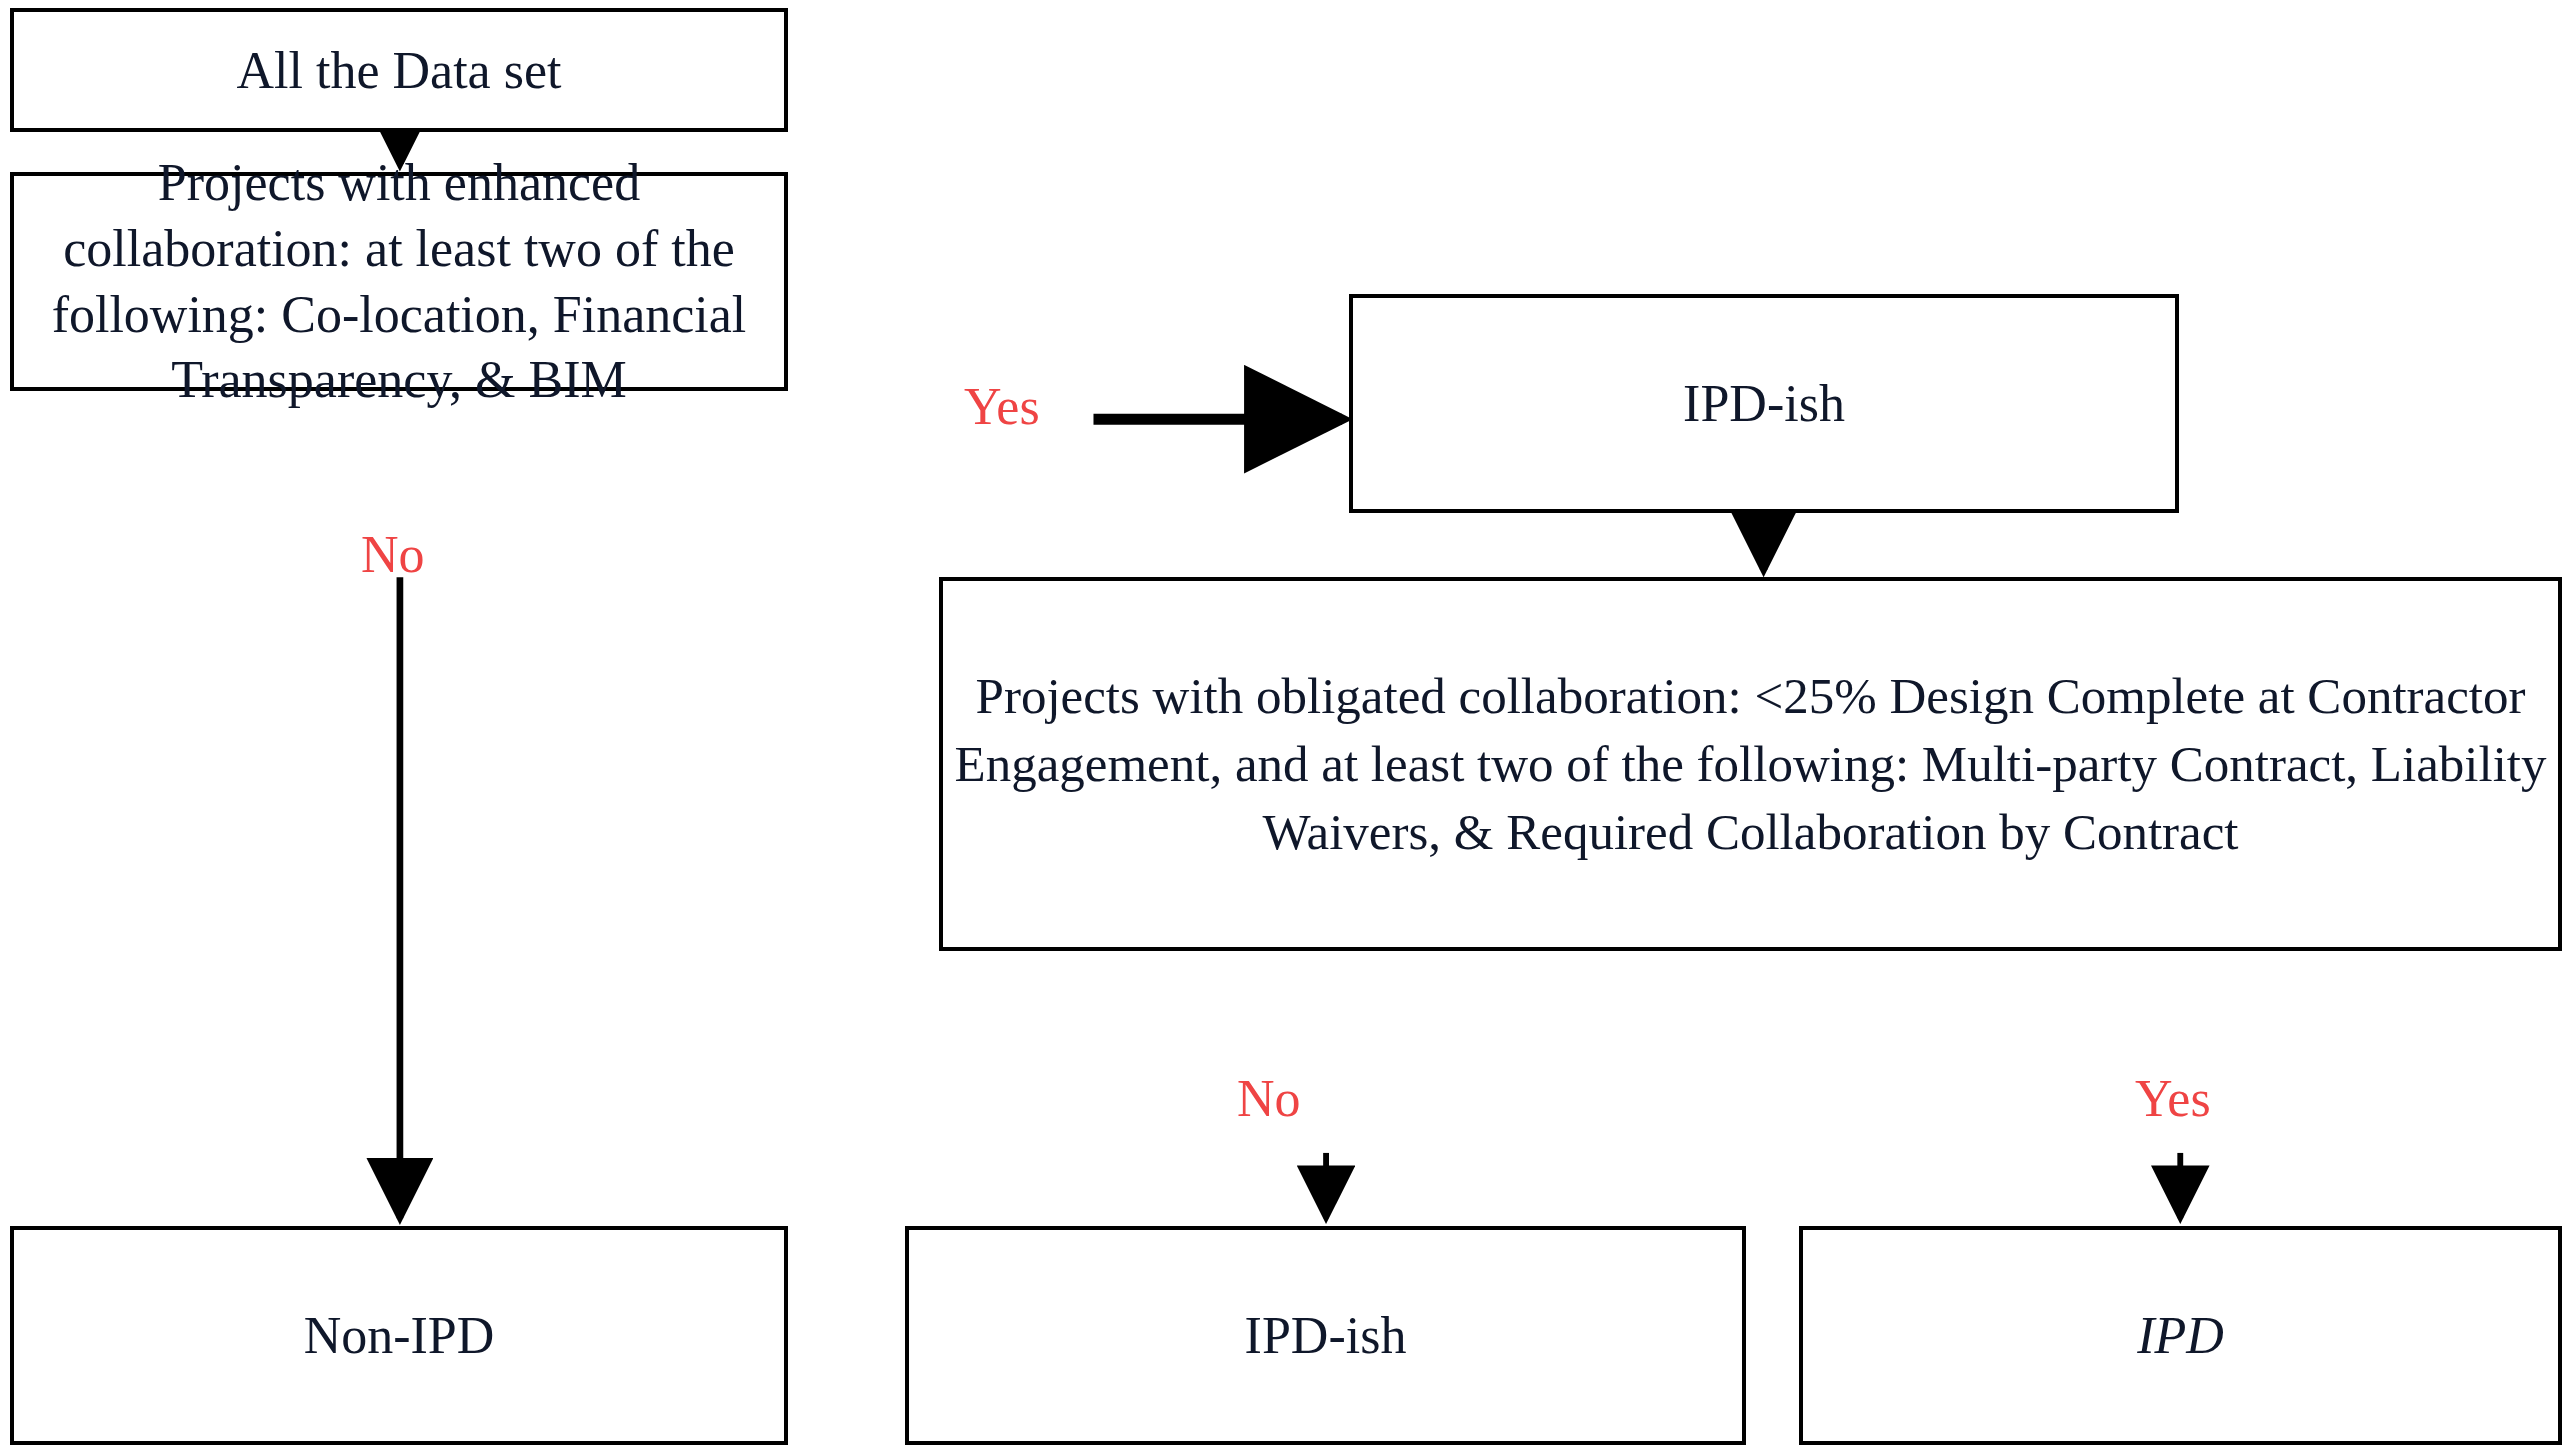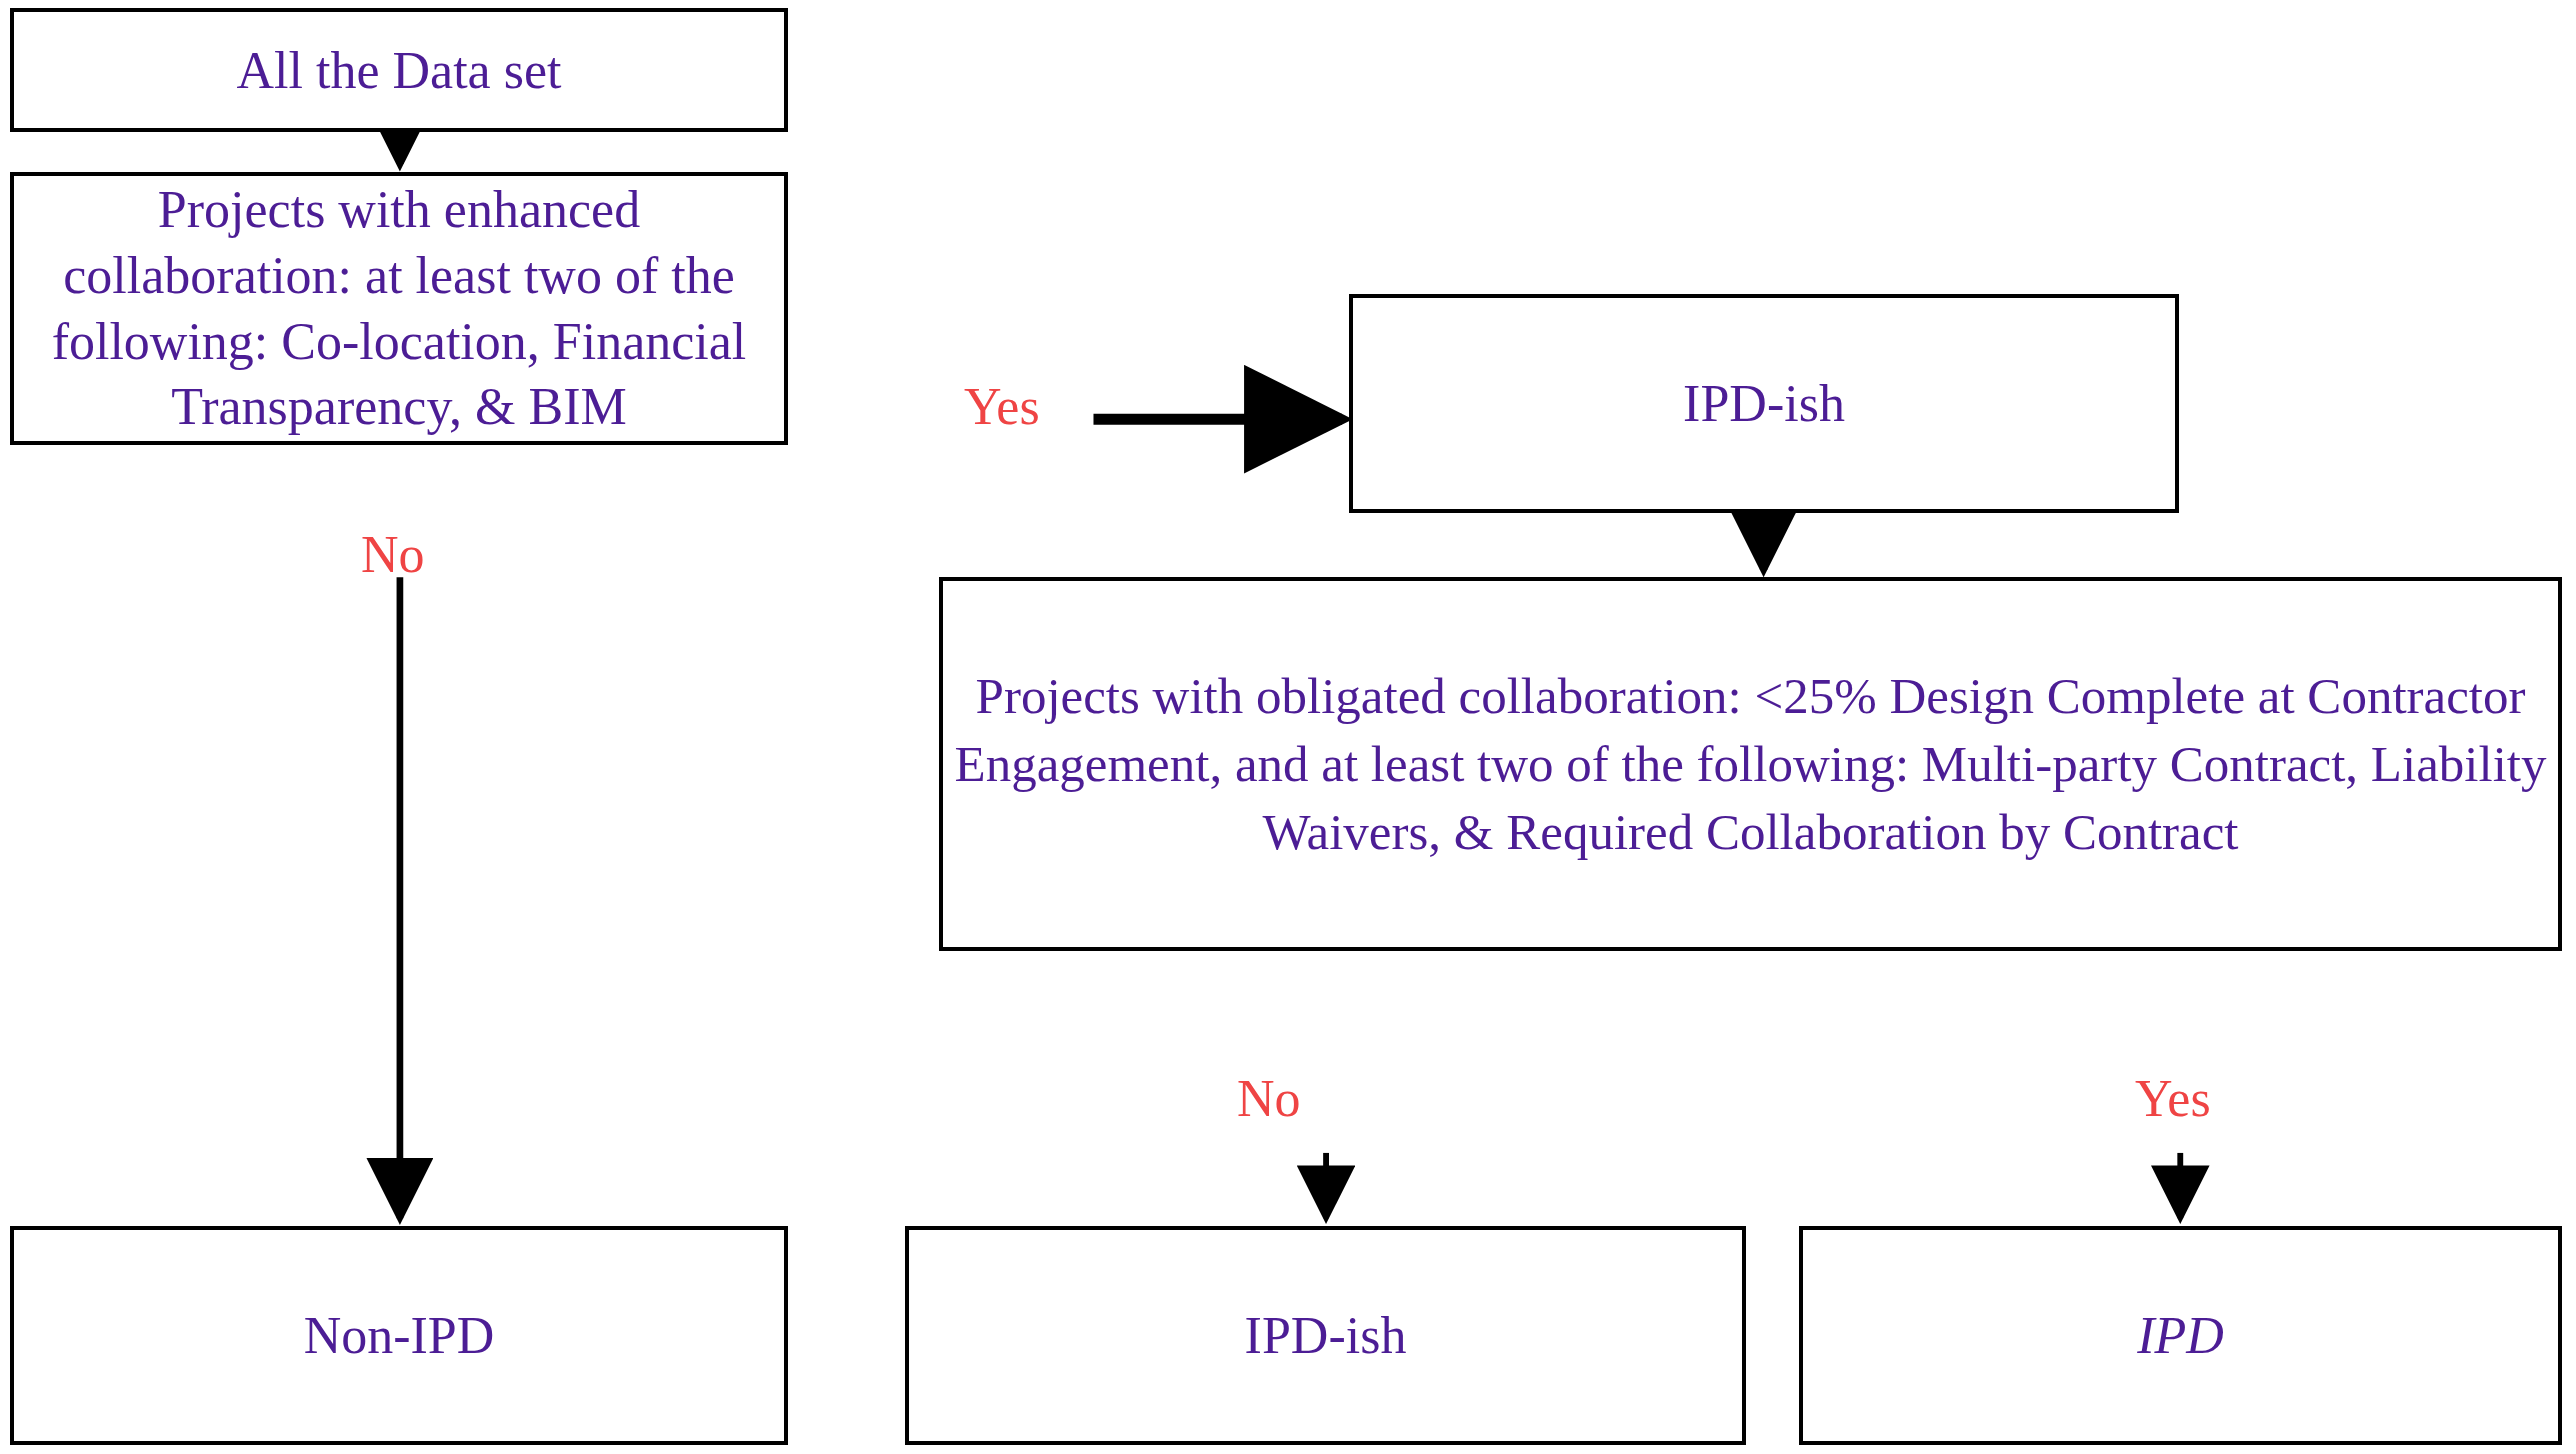--- a/index.html
+++ b/index.html
@@ -20,31 +20,31 @@
     position: absolute;
     box-sizing: border-box;
     border: 4.2px solid #000000;
     background: #ffffff;
     display: flex;
     align-items: center;
     justify-content: center;
     text-align: center;
     line-height: 1.26;
     font-size: 52px;
-    color: #4c1d95;
+    color: #0f172a;
   }
   .node .txt {
     display: block;
     width: 100%;
     padding: 0 8.4px;
     box-sizing: border-box;
   }
   
   #node-all-data      { left: 10px;   top: 8.4px;   width: 778px;  height: 124px; }
-  #node-enhanced      { left: 10px;   top: 172px;  width: 778px;  height: 273px; align-items: center; }
+  #node-enhanced      { left: 10px;   top: 172px;  width: 778px;  height: 219px; align-items: center; }
   #node-ipdish-top    { left: 1349px; top: 294px;  width: 830px;  height: 219px; }
   #node-obligated     { left: 939px; top: 577px;  width: 1623px; height: 374px; }
   #node-non-ipd       { left: 10px;   top: 1226px; width: 778px;  height: 219px; }
   #node-ipdish-bottom { left: 905px; top: 1226px; width: 841px; height: 219px; }
   #node-ipd           { left: 1799px; top: 1226px; width: 763px;  height: 219px; font-style: italic; }
 
   #node-obligated .txt { font-size: 51px; line-height: 1.34; padding: 0 10px; }
 
   
   .edge-label {

